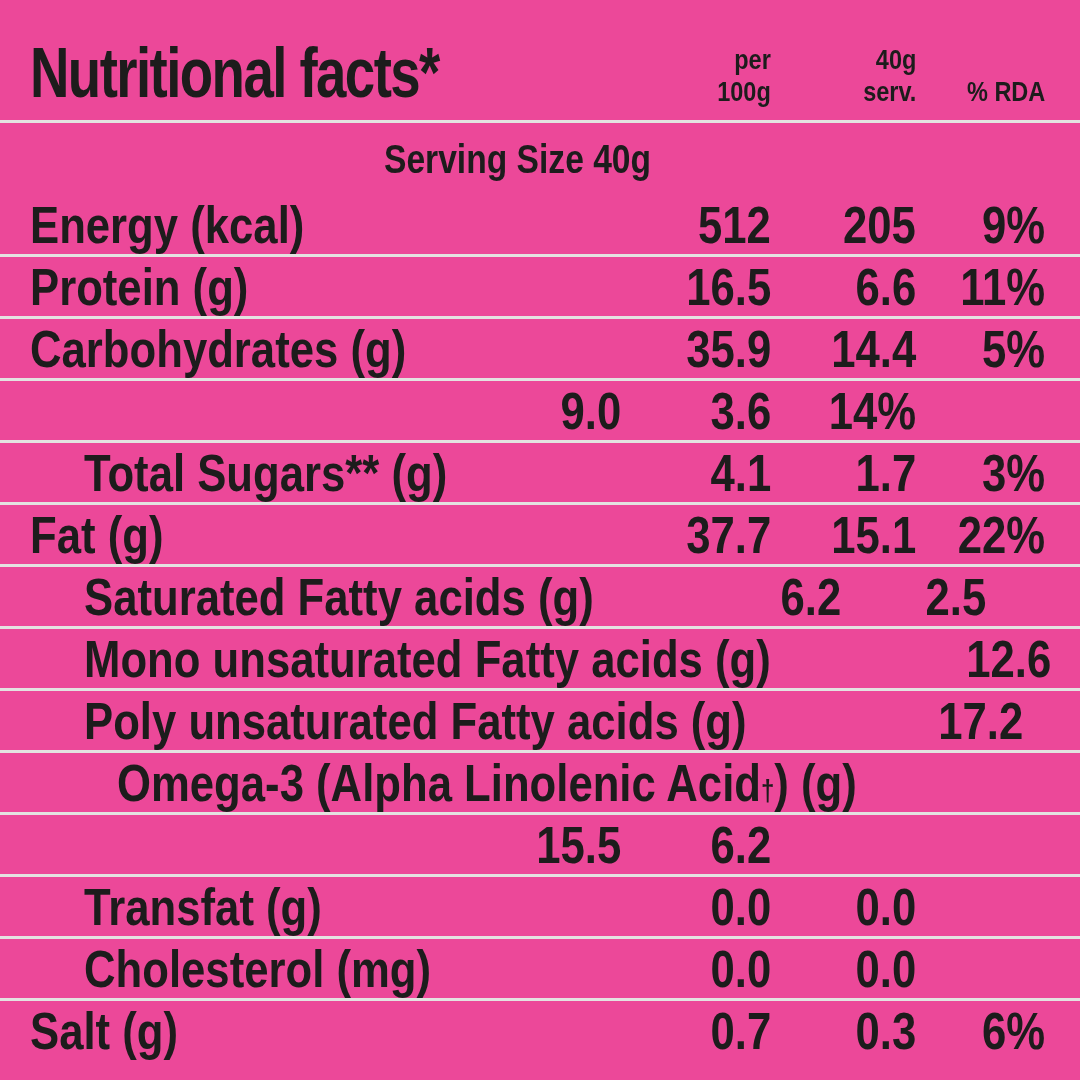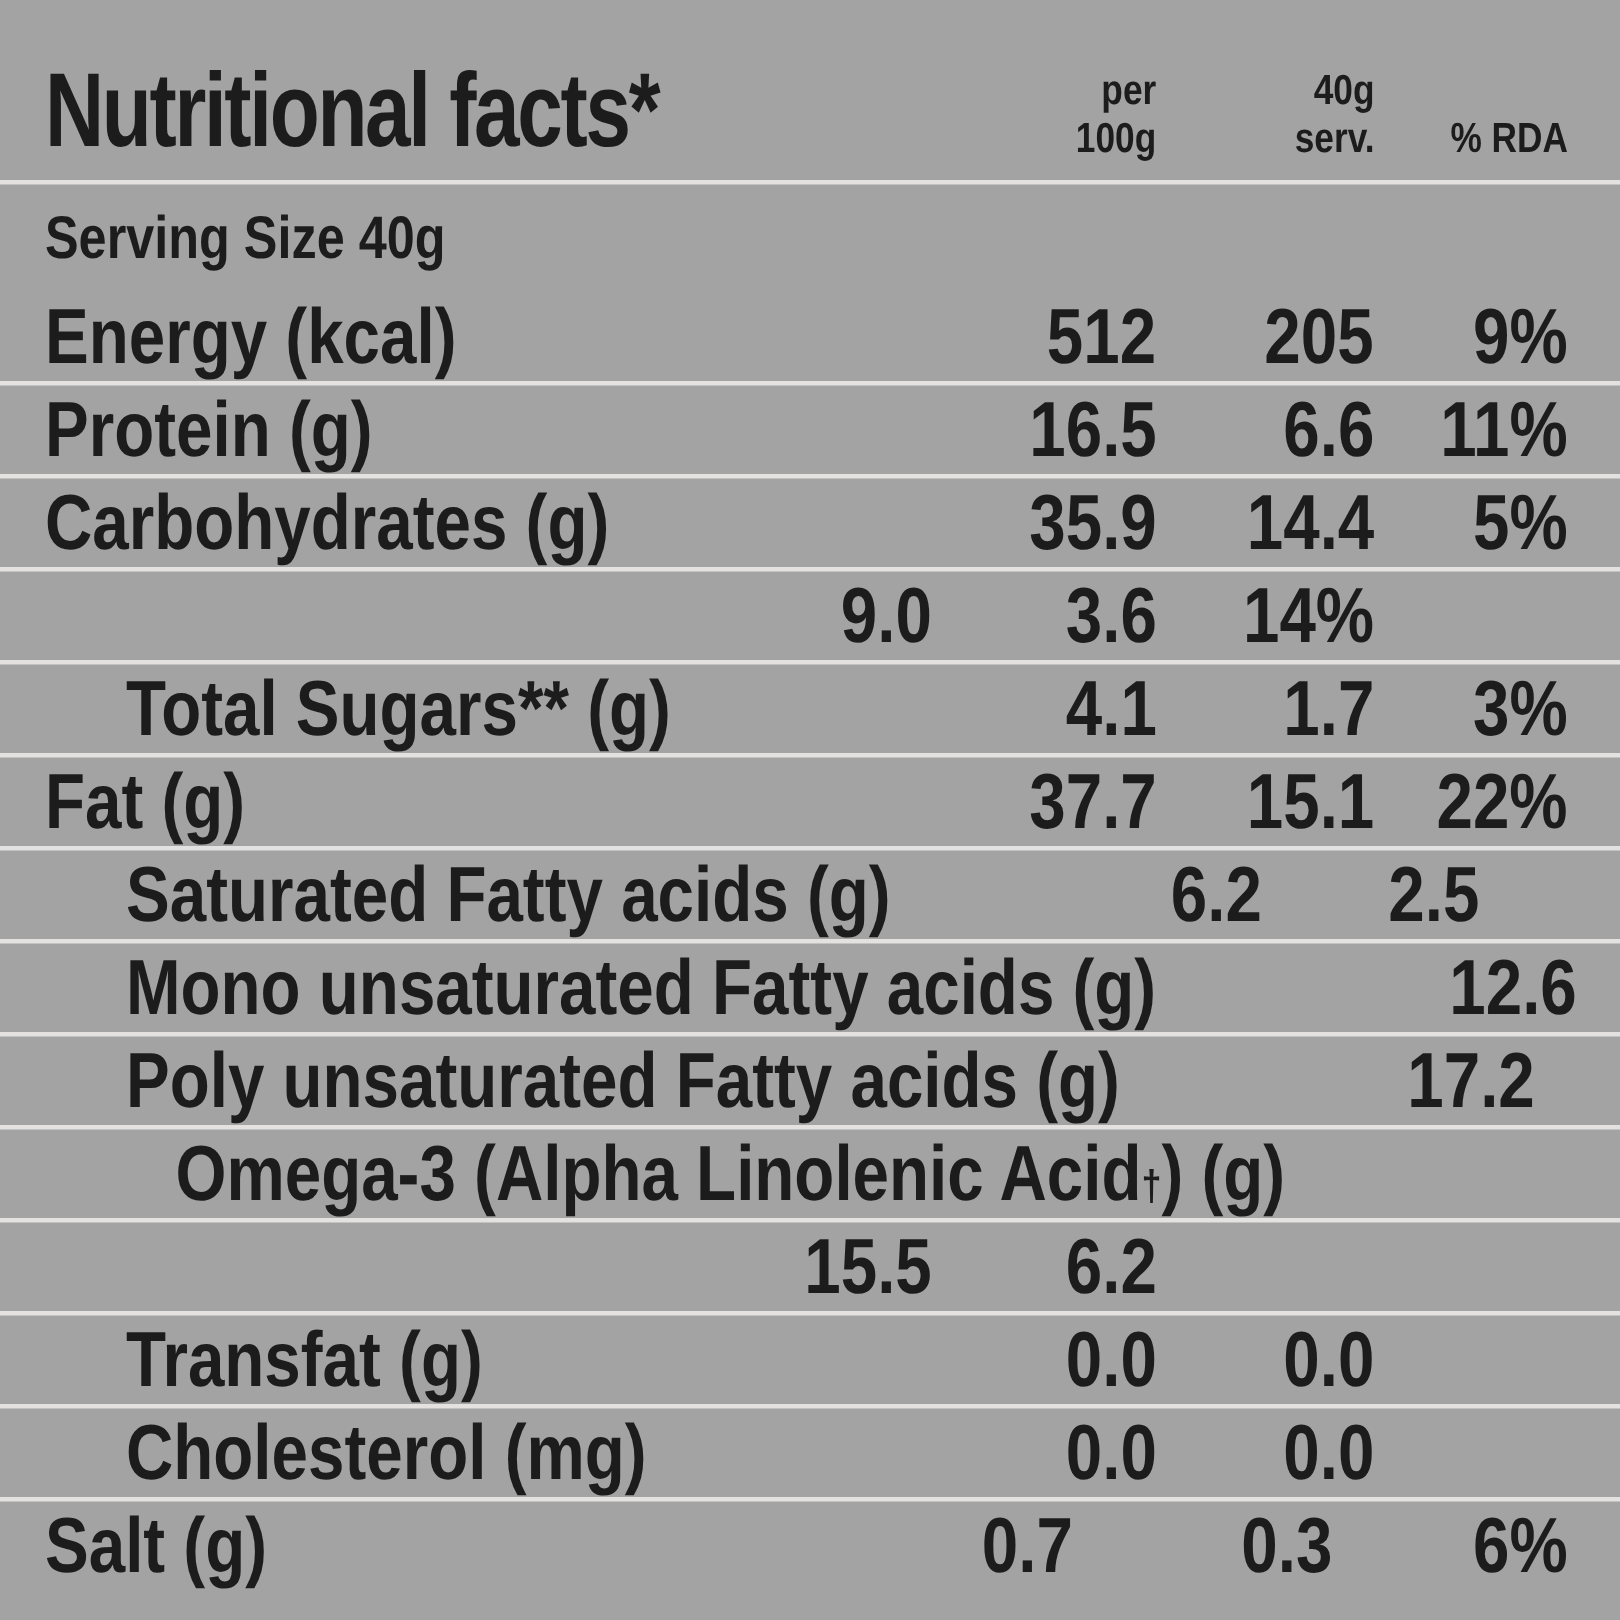--- a/index.html
+++ b/index.html
@@ -8,21 +8,21 @@
   }
   body {
     width: 1080px;
     height: 1080px;
     background: #ffffff;
     font-family: "Liberation Sans", sans-serif;
   }
   .sheet {
     width: 1080px;
     height: 1080px;
-    background: #a3a3a3;
+    background: #ec4899;
     color: #1d1c1c;
     overflow: hidden;
     box-sizing: border-box;
   }
 
   
   .cx-l { display: inline-block; transform: scaleX(0.84); transform-origin: 0 50%; white-space: nowrap; }
   .cx-r { display: inline-block; transform: scaleX(0.84); transform-origin: 100% 50%; white-space: nowrap; }
 
   
@@ -50,32 +50,33 @@
   }
 
   
   .serving-row {
     height: 72px;
     display: flex;
     align-items: center;
     padding: 0 24px 0 30px;
     font-size: 40px;
     font-weight: 700;
+    justify-content: center;
   }
   .row {
     display: grid;
     grid-template-columns: 1fr 150px 145px 129px;
     align-items: center;
     height: 59px;
     padding: 0 35px 0 30px;
     border-bottom: 3px solid #e4e2e1;
     font-size: 52px;
     font-weight: 700;
   }
-  .row.last { border-bottom: none; gap: 28px; }
+  .row.last { border-bottom: none; }
   .row .label { text-align: left; }
   .row .num { text-align: right; }
   .row.ind1 .label { padding-left: 54px; }
   .row.ind2 .label { padding-left: 87px; }
   sup {
     font-size: 55%;
     line-height: 0;
     vertical-align: 42%;
   }
 </style>

